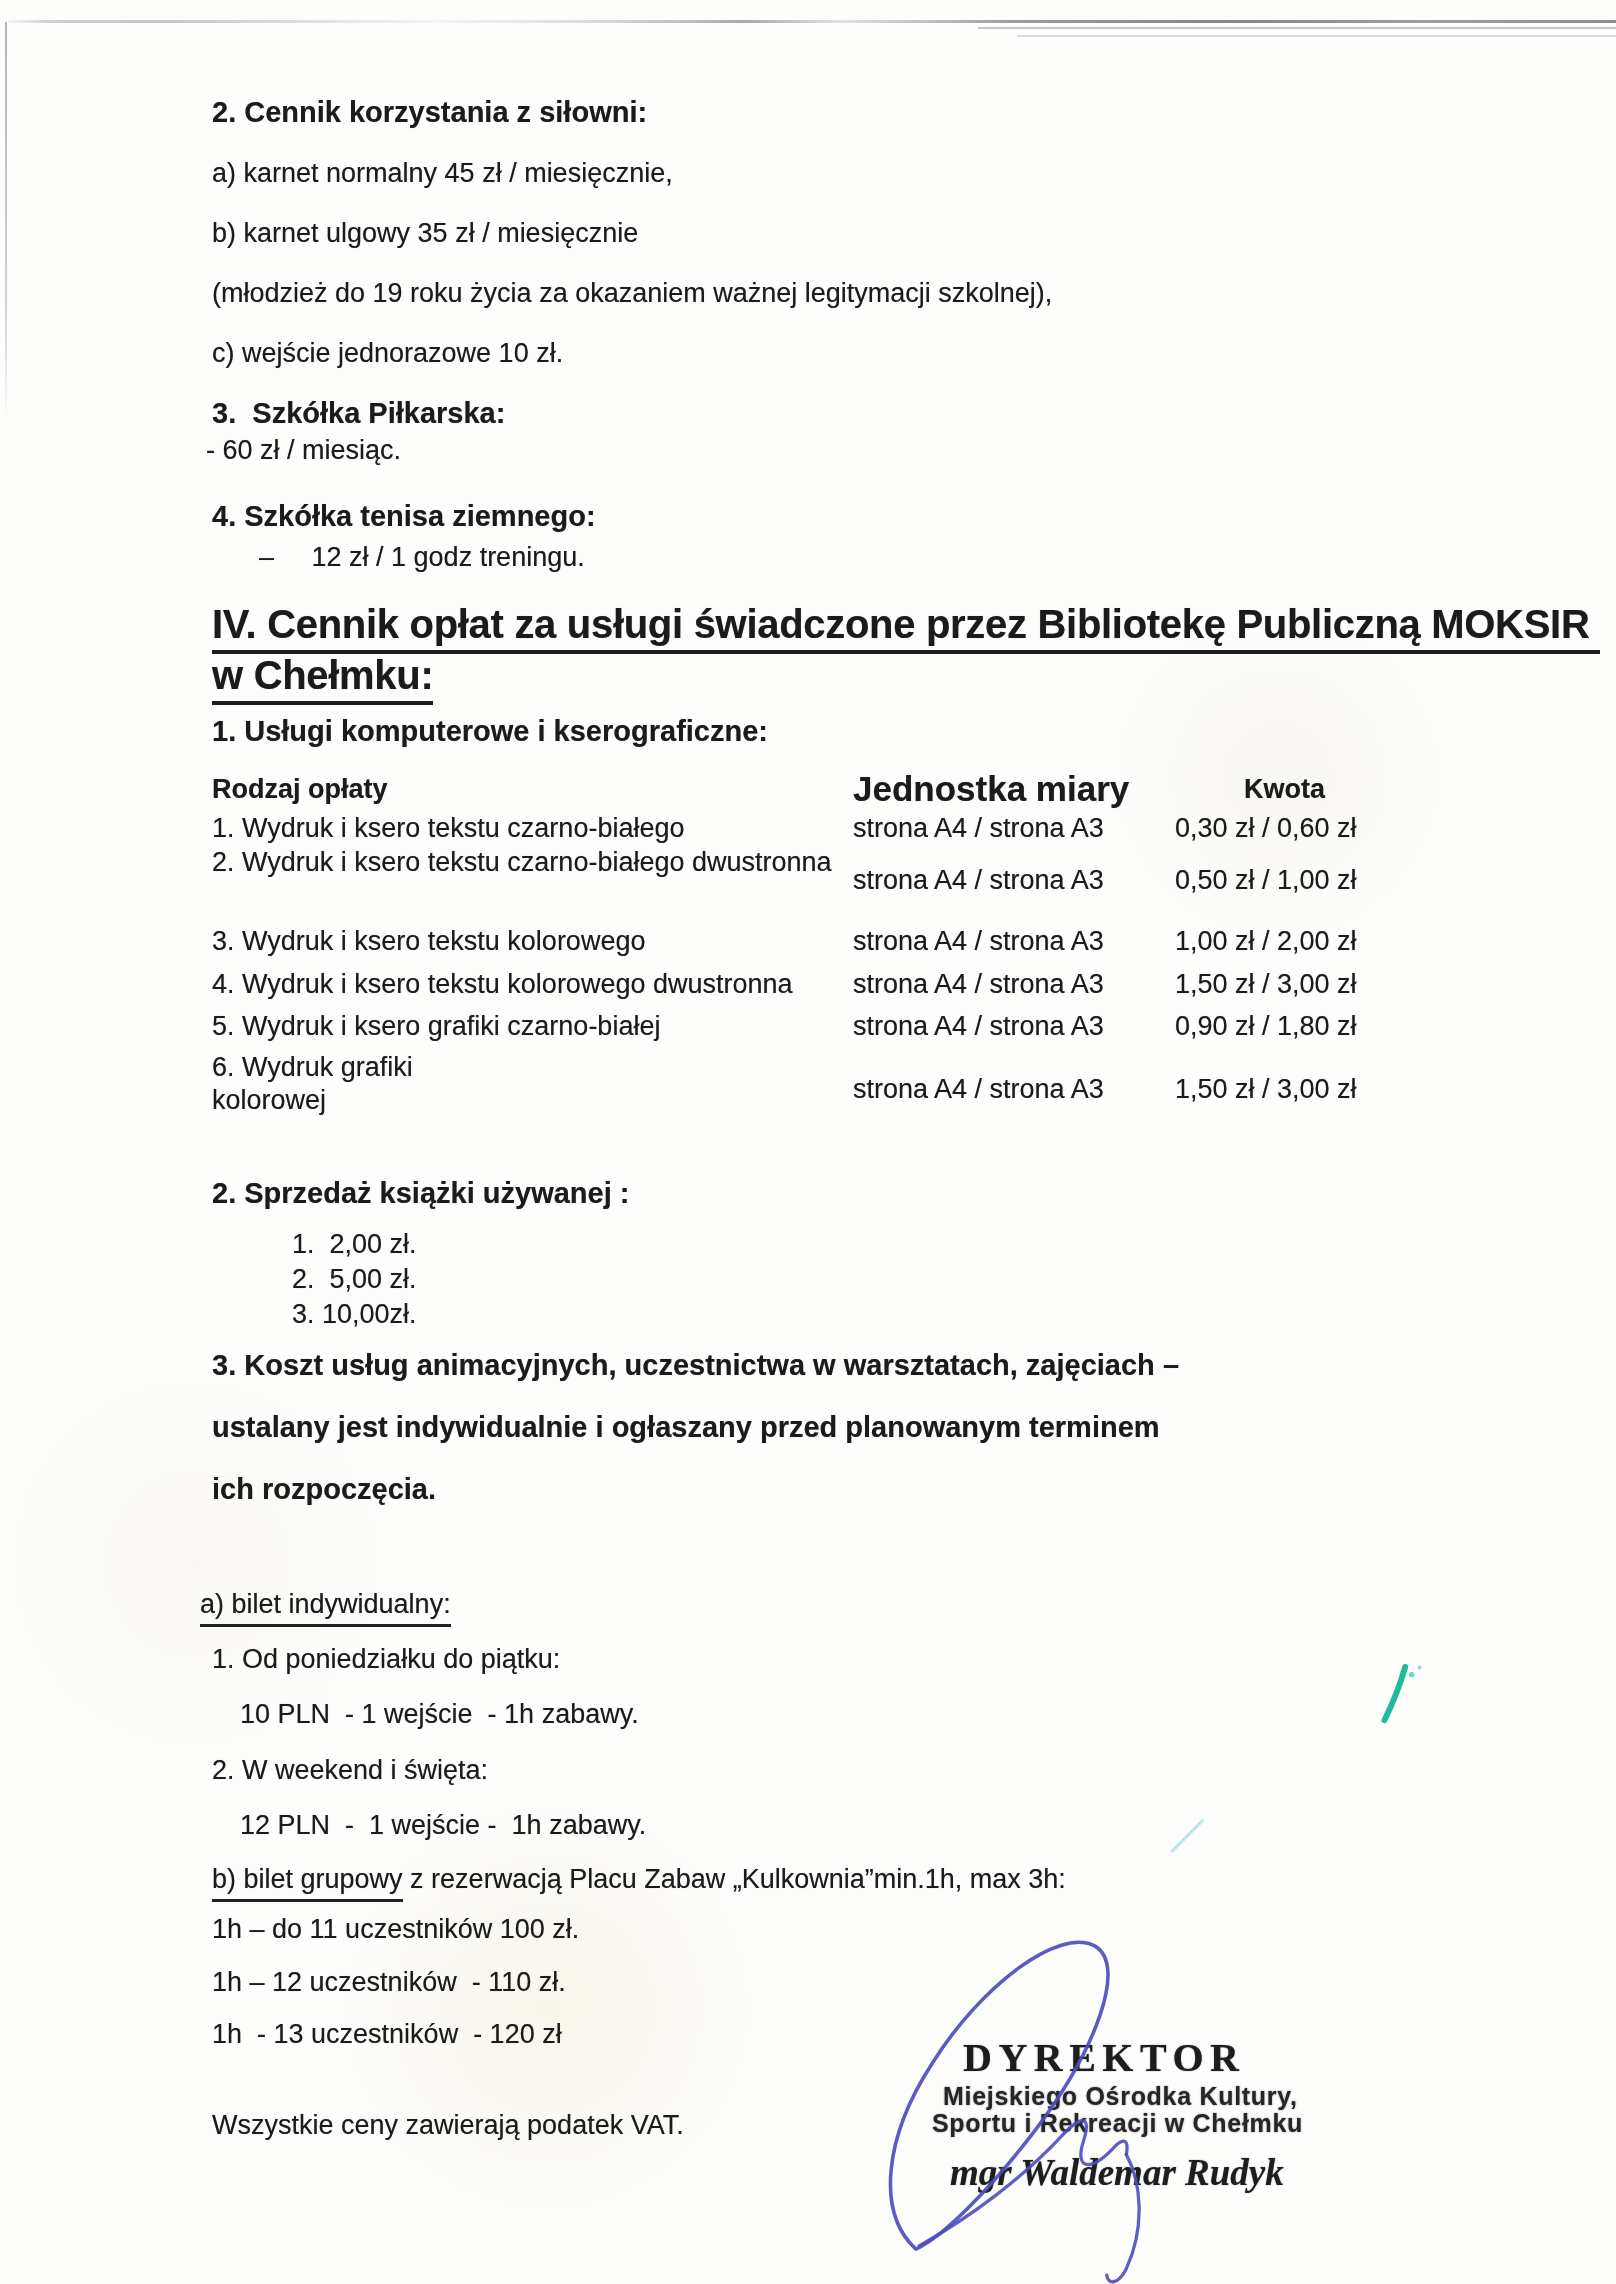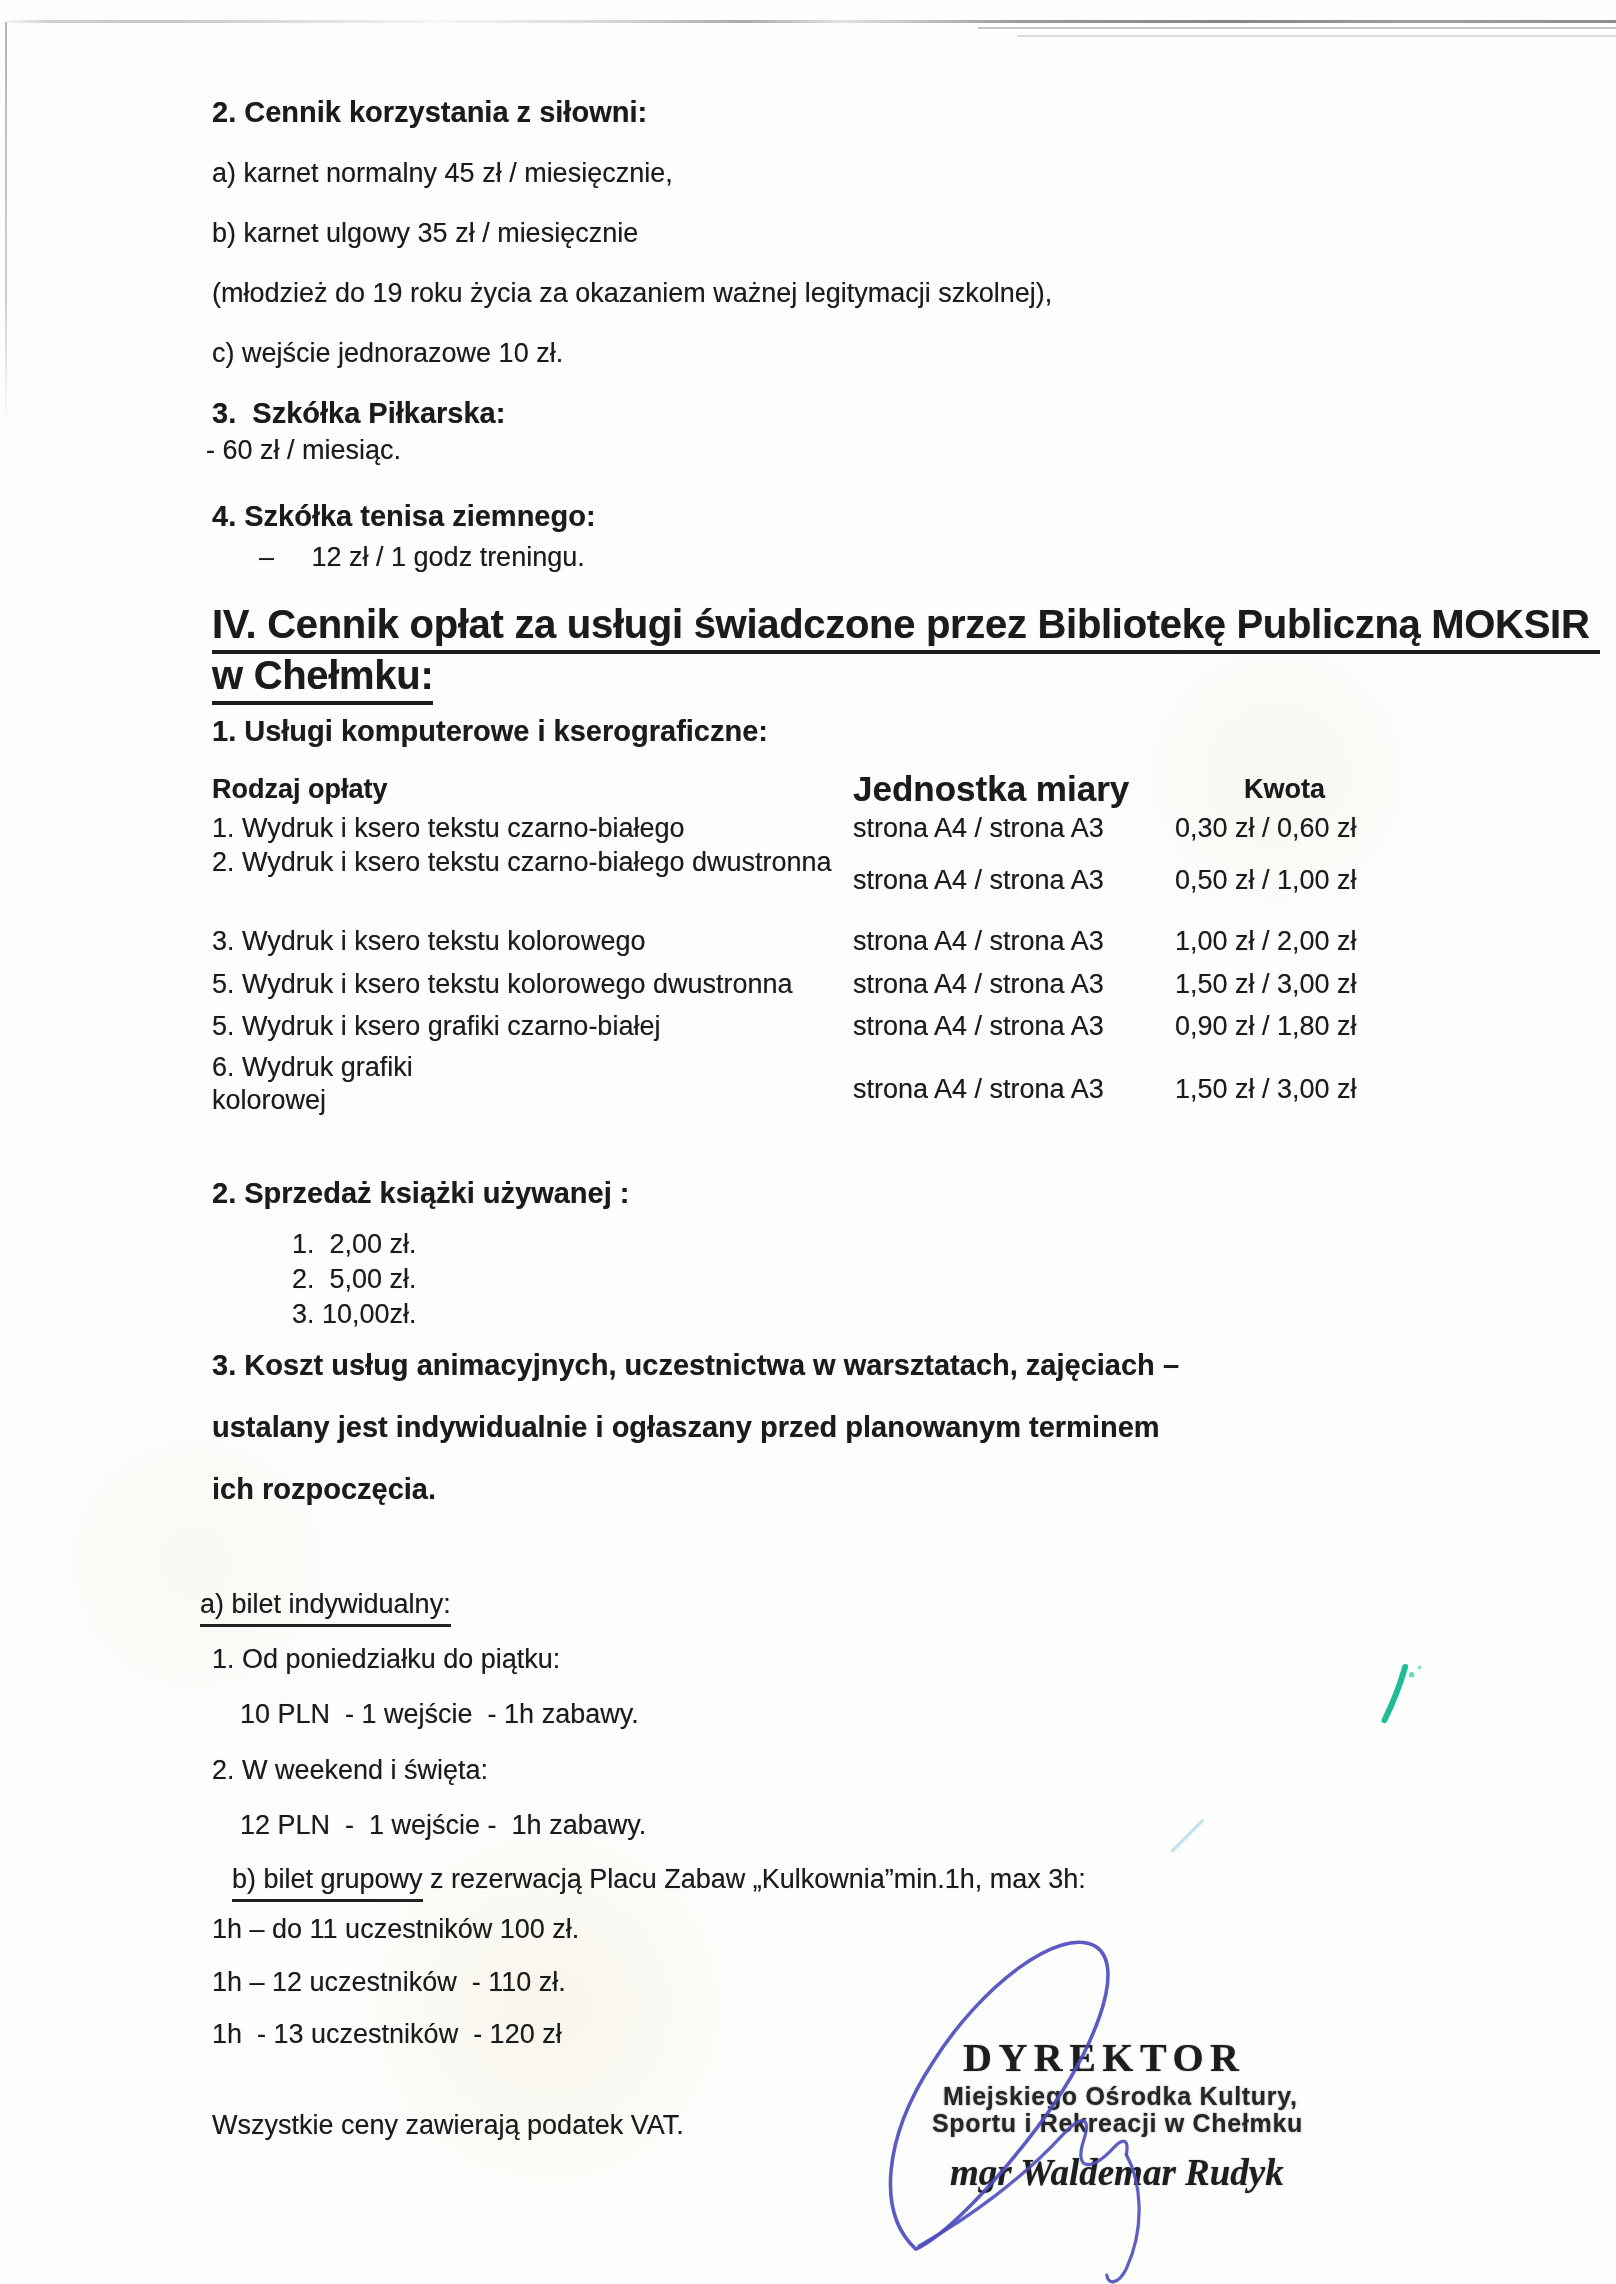--- a/index.html
+++ b/index.html
@@ -86,21 +86,21 @@
     <div class="t nowrap" style="left:1175px; top:811px;">0,30 zł / 0,60 zł</div>
 
     <div class="t cellwrap" style="left:212px; top:846px; width:626px; line-height:33px;">2. Wydruk i ksero tekstu czarno-białego dwustronna</div>
     <div class="t nowrap" style="left:853px; top:863px;">strona A4 / strona A3</div>
     <div class="t nowrap" style="left:1175px; top:863px;">0,50 zł / 1,00 zł</div>
 
     <div class="t nowrap" style="left:212px;  top:924px;">3. Wydruk i ksero tekstu kolorowego</div>
     <div class="t nowrap" style="left:853px; top:924px;">strona A4 / strona A3</div>
     <div class="t nowrap" style="left:1175px; top:924px;">1,00 zł / 2,00 zł</div>
 
-    <div class="t nowrap" style="left:212px;  top:967px;">5. Wydruk i ksero tekstu kolorowego dwustronna</div>
+    <div class="t nowrap" style="left:212px;  top:967px;">4. Wydruk i ksero tekstu kolorowego dwustronna</div>
     <div class="t nowrap" style="left:853px; top:967px;">strona A4 / strona A3</div>
     <div class="t nowrap" style="left:1175px; top:967px;">1,50 zł / 3,00 zł</div>
 
     <div class="t nowrap" style="left:212px;  top:1009px;">5. Wydruk i ksero grafiki czarno-białej</div>
     <div class="t nowrap" style="left:853px; top:1009px;">strona A4 / strona A3</div>
     <div class="t nowrap" style="left:1175px; top:1009px;">0,90 zł / 1,80 zł</div>
 
     <div class="t cellwrap" style="left:212px; top:1051px; width:248px; line-height:33px;">6. Wydruk grafiki kolorowej</div>
     <div class="t nowrap" style="left:853px; top:1072px;">strona A4 / strona A3</div>
     <div class="t nowrap" style="left:1175px; top:1072px;">1,50 zł / 3,00 zł</div>
@@ -113,21 +113,21 @@
 
   <div class="t b" style="left:212px; top:1348px;">3. Koszt usług animacyjnych, uczestnictwa w warsztatach, zajęciach –</div>
   <div class="t b" style="left:212px; top:1410px;">ustalany jest indywidualnie i ogłaszany przed planowanym terminem</div>
   <div class="t b" style="left:212px; top:1472px;">ich rozpoczęcia.</div>
 
   <div class="t" style="left:200px; top:1587px;"><span class="ulm">a) bilet indywidualny:</span></div>
   <div class="t" style="left:212px; top:1642px;">1. Od poniedziałku do piątku:</div>
   <div class="t" style="left:240px; top:1697px;">10 PLN  - 1 wejście  - 1h zabawy.</div>
   <div class="t" style="left:212px; top:1753px;">2. W weekend i święta:</div>
   <div class="t" style="left:240px; top:1808px;">12 PLN  -  1 wejście -  1h zabawy.</div>
-  <div class="t" style="left:212px; top:1862px;margin-left:20px;"><span class="ulm">b) bilet grupowy</span><span> z rezerwacją Placu Zabaw „Kulkownia”min.1h, max 3h:</span></div>
+  <div class="t" style="left:212px; top:1862px;"><span class="ulm">b) bilet grupowy</span><span> z rezerwacją Placu Zabaw „Kulkownia”min.1h, max 3h:</span></div>
   <div class="t" style="left:212px; top:1912px;">1h – do 11 uczestników 100 zł.</div>
   <div class="t" style="left:212px; top:1965px;">1h – 12 uczestników  - 110 zł.</div>
   <div class="t" style="left:212px; top:2017px;">1h  - 13 uczestników  - 120 zł</div>
 
   <div class="t" style="left:212px; top:2108px;">Wszystkie ceny zawierają podatek VAT.</div>
 
   <div class="stamp-title" style="left:963px; top:2034px;">DYREKTOR</div>
   <div class="stamp-org" style="left:943px; top:2082px;">Miejskiego Ośrodka Kultury,</div>
   <div class="stamp-org" style="left:932px; top:2109px;">Sportu i Rekreacji w Chełmku</div>
   <div class="stamp-name" style="left:950px; top:2151px;">mgr Waldemar Rudyk</div>

